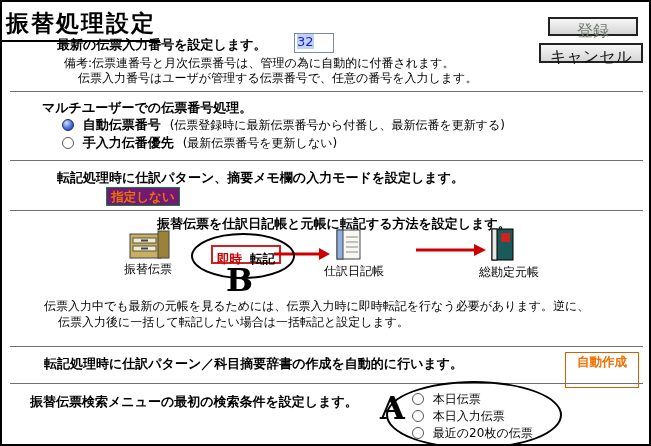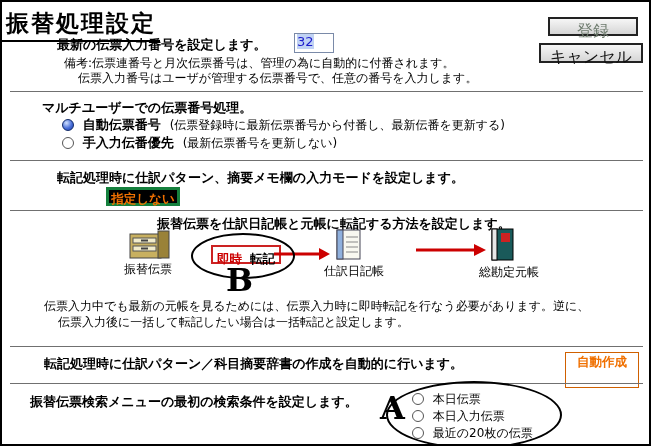--- a/index.html
+++ b/index.html
@@ -15,22 +15,22 @@
   .note{font-size:12px;white-space:nowrap;}
   .divider{left:8px;width:633px;height:0;border-top:1px solid #707070;}
   .radio{display:inline-block;width:12px;height:12px;border:1px solid #555;border-radius:50%;
          background:#fff;vertical-align:-2px;box-sizing:border-box;}
   .radio.on{border-color:#102a6a;background:radial-gradient(circle at 35% 30%,#cfe0ff 0%,#4a6fd8 55%,#1c3fae 100%);}
   .radio-row{white-space:nowrap;font-size:12px;}
   .radio-row .lbl{margin-left:5px;}
   .input-box{box-sizing:border-box;border:1px solid #7a8aa8;background:#fff;font-size:13px;
              color:#1c1ccc;padding:0 2px;line-height:15px;}
   .input-box .sel{background:#c0d2f4;}
-  .green-box{box-sizing:border-box;border:3px solid #15803d;color:#f07000;font-size:12.5px;
-             font-weight:bold;text-align:center;line-height:17px;background:#000000;}
+  .green-box{box-sizing:border-box;border:1px solid #15803d;color:#f07000;font-size:12.5px;
+             font-weight:bold;text-align:center;line-height:17px;background:#701a75;}
   .orange-box{box-sizing:border-box;border:1px solid #d06000;color:#f07000;font-size:12.5px;
               font-weight:bold;text-align:center;line-height:18px;background:#fff;}
   .mode-box{box-sizing:border-box;border:2px solid #cc2222;font-size:12.5px;font-weight:bold;
             text-align:center;line-height:15px;background:#fff;white-space:nowrap;padding:4px 4px;}
   .mode-box .imm{color:#cc0000;}
   .mode-box .post{color:#000;margin-left:8px;}
   .icon-label{font-size:12px;white-space:nowrap;}
   .ellipse{border:2px solid #000;border-radius:50%;background:transparent;}
   .ann-letter{font-size:32px;font-weight:bold;font-family:"DejaVu Serif","Liberation Serif",serif;line-height:1;}
 </style>

